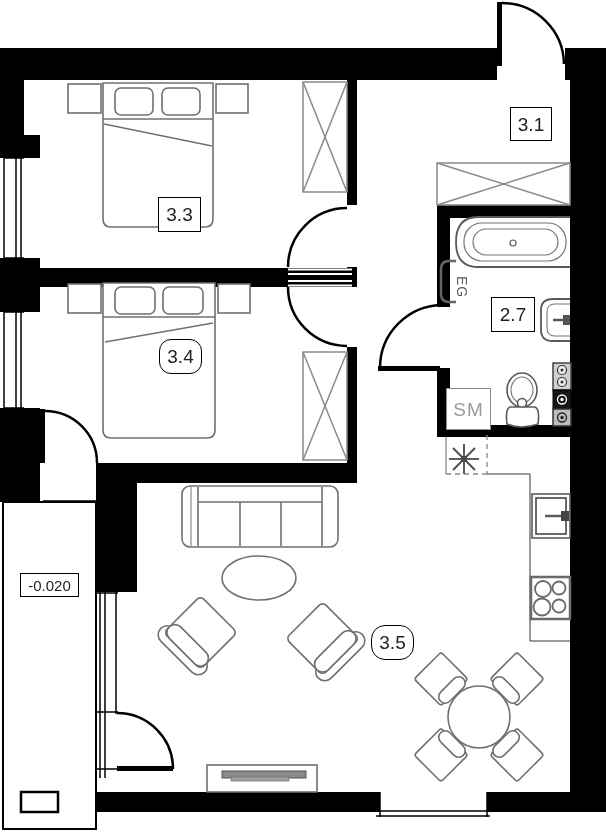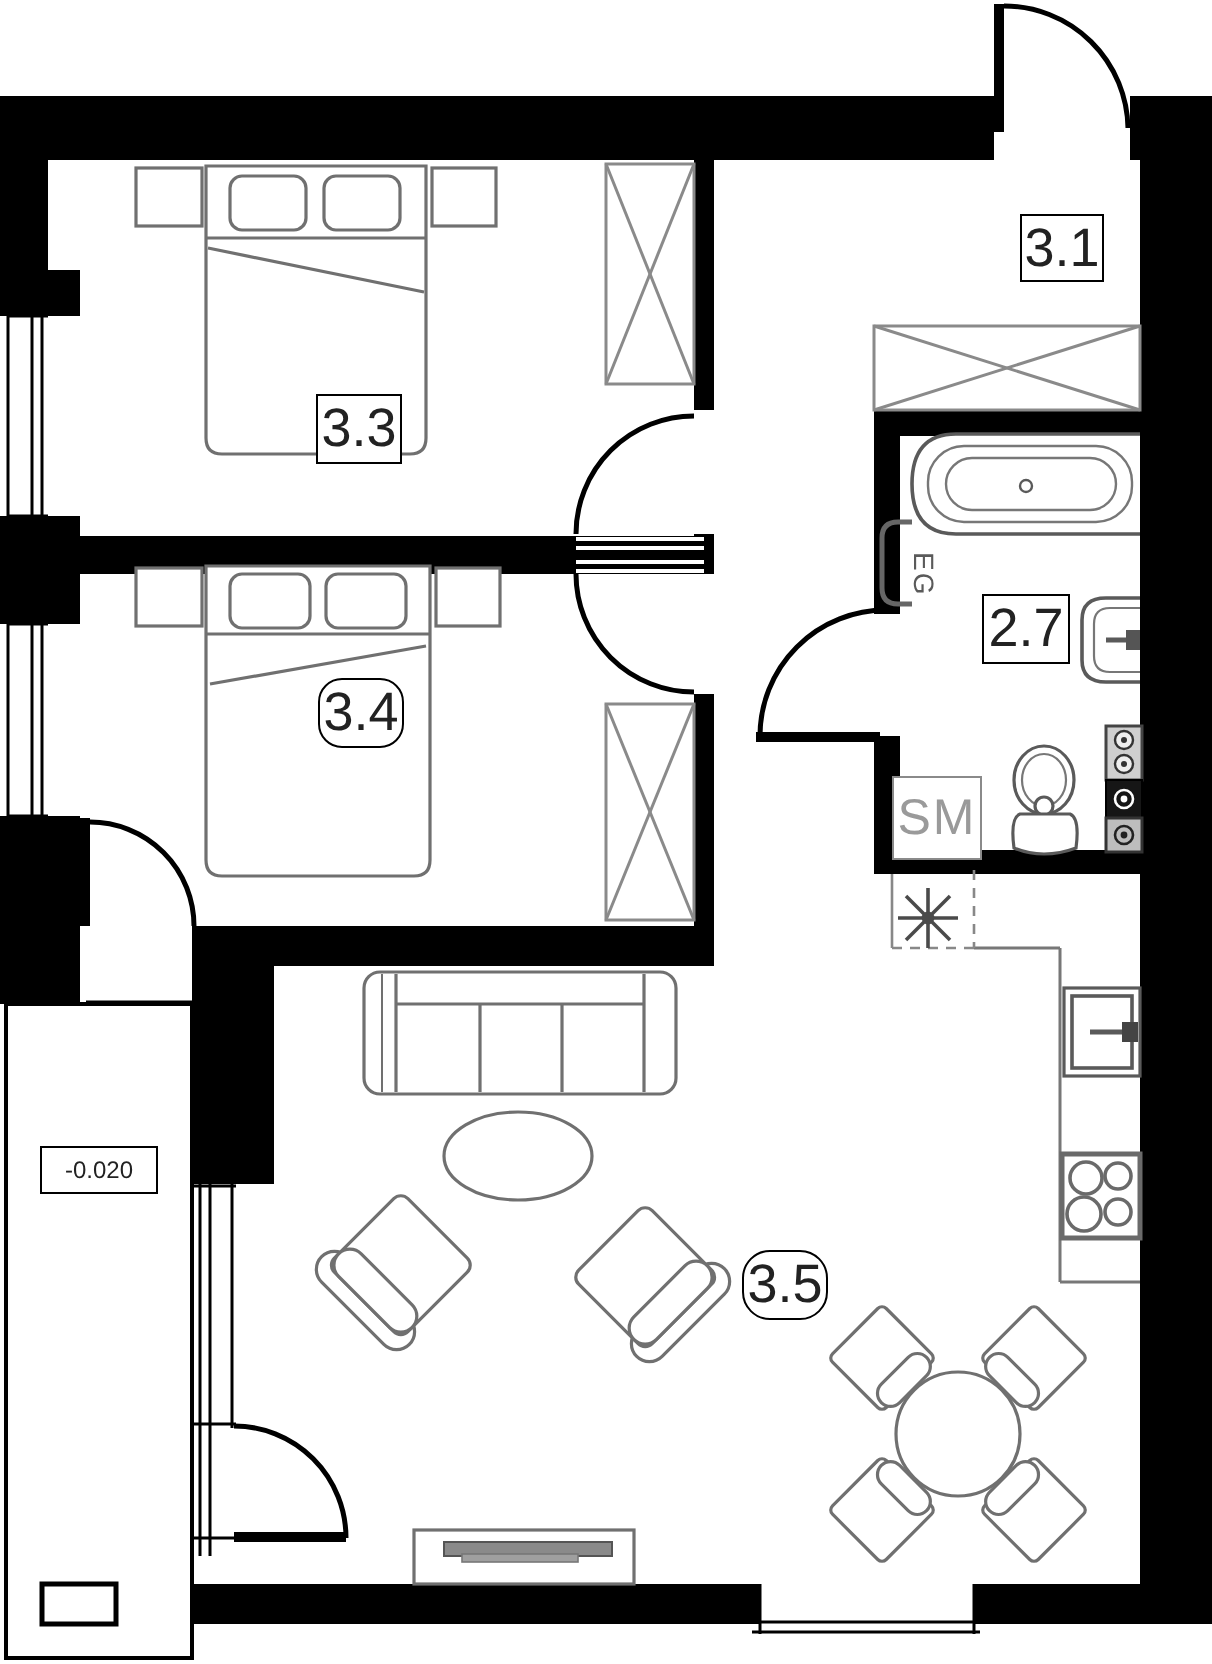--- a/index.html
+++ b/index.html
@@ -1,26 +1,26 @@
 <!DOCTYPE html>
 <html><head>
 <meta charset="utf-8">
 <style>
   html,body{margin:0;padding:0;background:#fff;}
   #plan{position:relative;width:606px;height:832px;background:#ffffff;font-family:"Liberation Sans",sans-serif;overflow:hidden;}
   #plan svg{position:absolute;left:0;top:0;}
   .roomlabel{position:absolute;display:flex;align-items:center;justify-content:center;
-    border:1.5px solid #000;background:#fff;color:#222;font-size:27px;line-height:1;}
+    border:1.5px solid #000;background:#fff;color:#222;font-size:19px;line-height:1;}
   .lbl-31{left:510px;top:107px;width:40px;height:32px;}
   .lbl-32{left:491px;top:297px;width:42px;height:33px;}
   .lbl-33{left:158px;top:197px;width:41px;height:33px;text-align:right;}
   .lbl-34{left:159px;top:339px;width:41px;height:33px;border-radius:12px;}
   .lbl-35{left:371px;top:625px;width:41px;height:33px;border-radius:14px;}
-  .lbl-elev{left:20px;top:573px;width:57px;height:22px;font-size:12px;border-width:1.5px;}
-  .lbl-sm{left:446px;top:388px;width:43px;height:40px;border:1.5px solid #8a8a8a;color:#9a9a9a;font-size:25px;letter-spacing:1px;text-align:center;}
+  .lbl-elev{left:20px;top:573px;width:57px;height:22px;font-size:15px;border-width:1.5px;}
+  .lbl-sm{left:446px;top:388px;width:43px;height:40px;border:1.5px solid #8a8a8a;color:#9a9a9a;font-size:19px;letter-spacing:1px;text-align:center;}
   .lbl-eg{position:absolute;left:452px;top:264px;width:20px;height:46px;color:#5a5a5a;font-size:14px;
     writing-mode:vertical-rl;display:flex;align-items:center;justify-content:center;letter-spacing:1px;}
 </style>
 </head>
 <body>
 
 <div id="plan">
 <svg width="606" height="832" viewBox="0 0 606 832">
 
   <g fill="#000" stroke="none">

